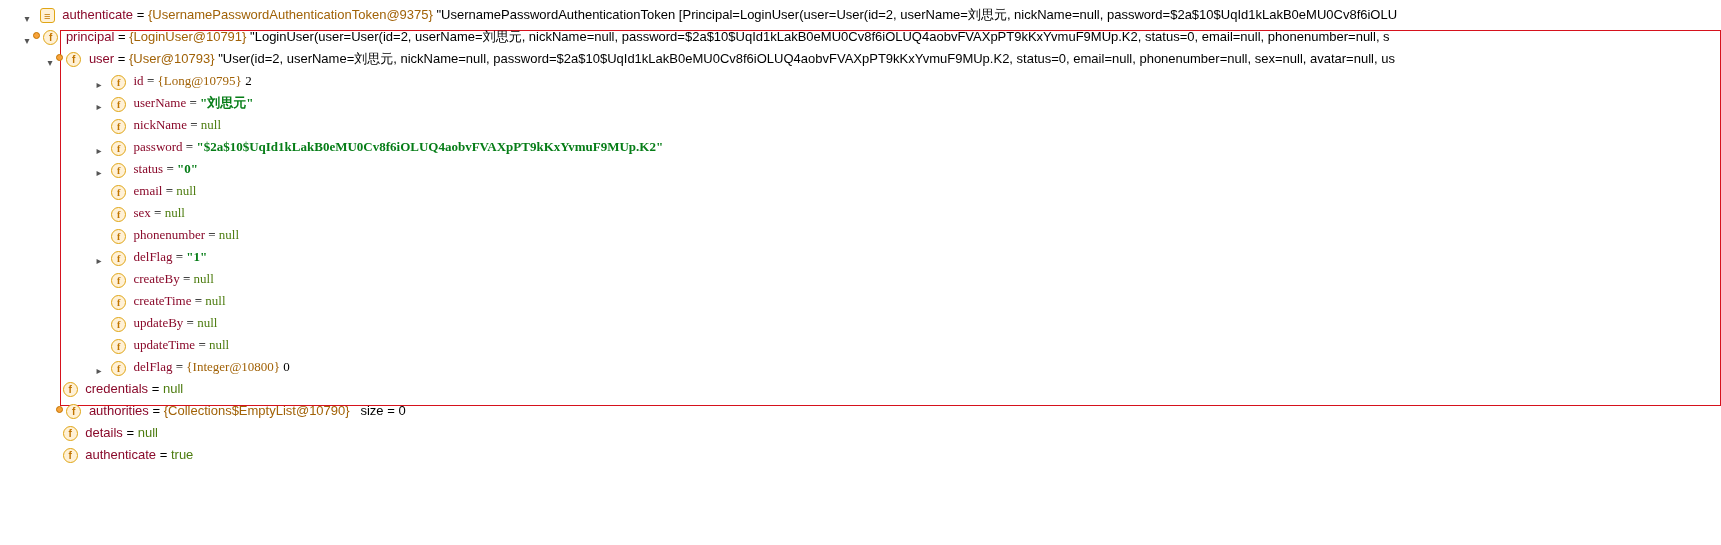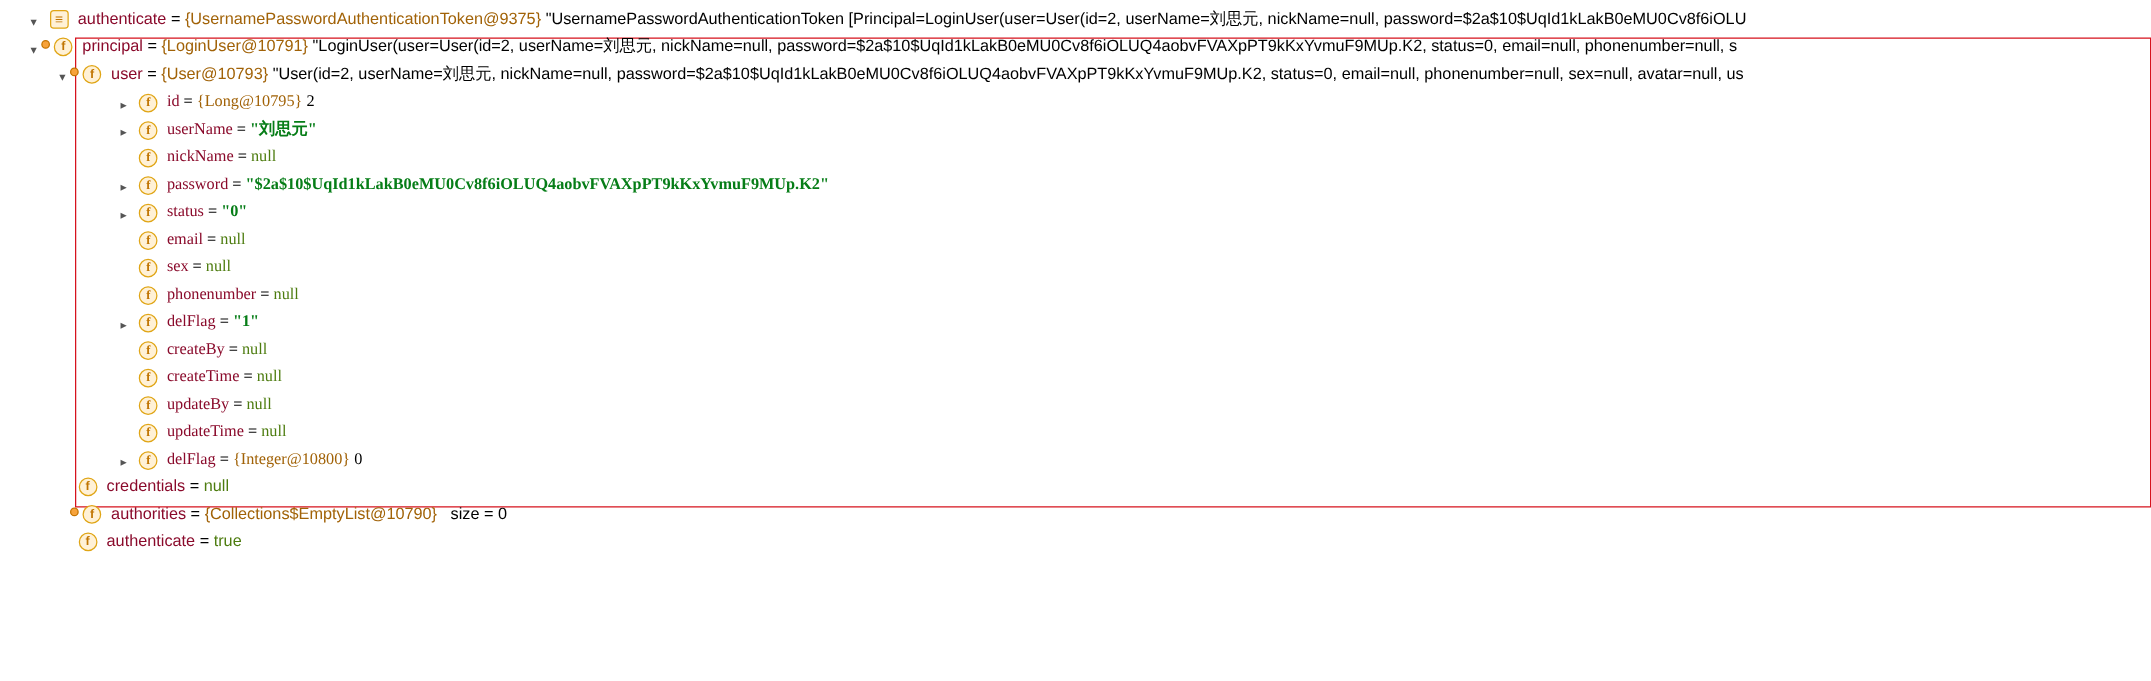--- a/index.html
+++ b/index.html
@@ -261,20 +261,27 @@
     <span class="pin"></span>
     <span class="icon icon-f"></span>
     <span class="name">authorities</span>
     <span class="op"> = </span>
     <span class="type">{Collections$EmptyList@10790}</span>
     <span class="valtxt">&nbsp; <span>size</span></span>
     <span class="op"> = </span>
     <span class="valtxt">0</span>
   </div>
 
+  <div class="row indent-1">
+    <span class="arrow blank">▸</span>
+    <span class="icon icon-f"></span>
+    <span class="name">details</span>
+    <span class="op"> = </span>
+    <span class="literal">null</span>
+  </div>
 
   <div class="row indent-1">
     <span class="arrow blank">▸</span>
     <span class="icon icon-f"></span>
     <span class="name">authenticate</span>
     <span class="op"> = </span>
     <span class="literal">true</span>
   </div>
 
 </div>

